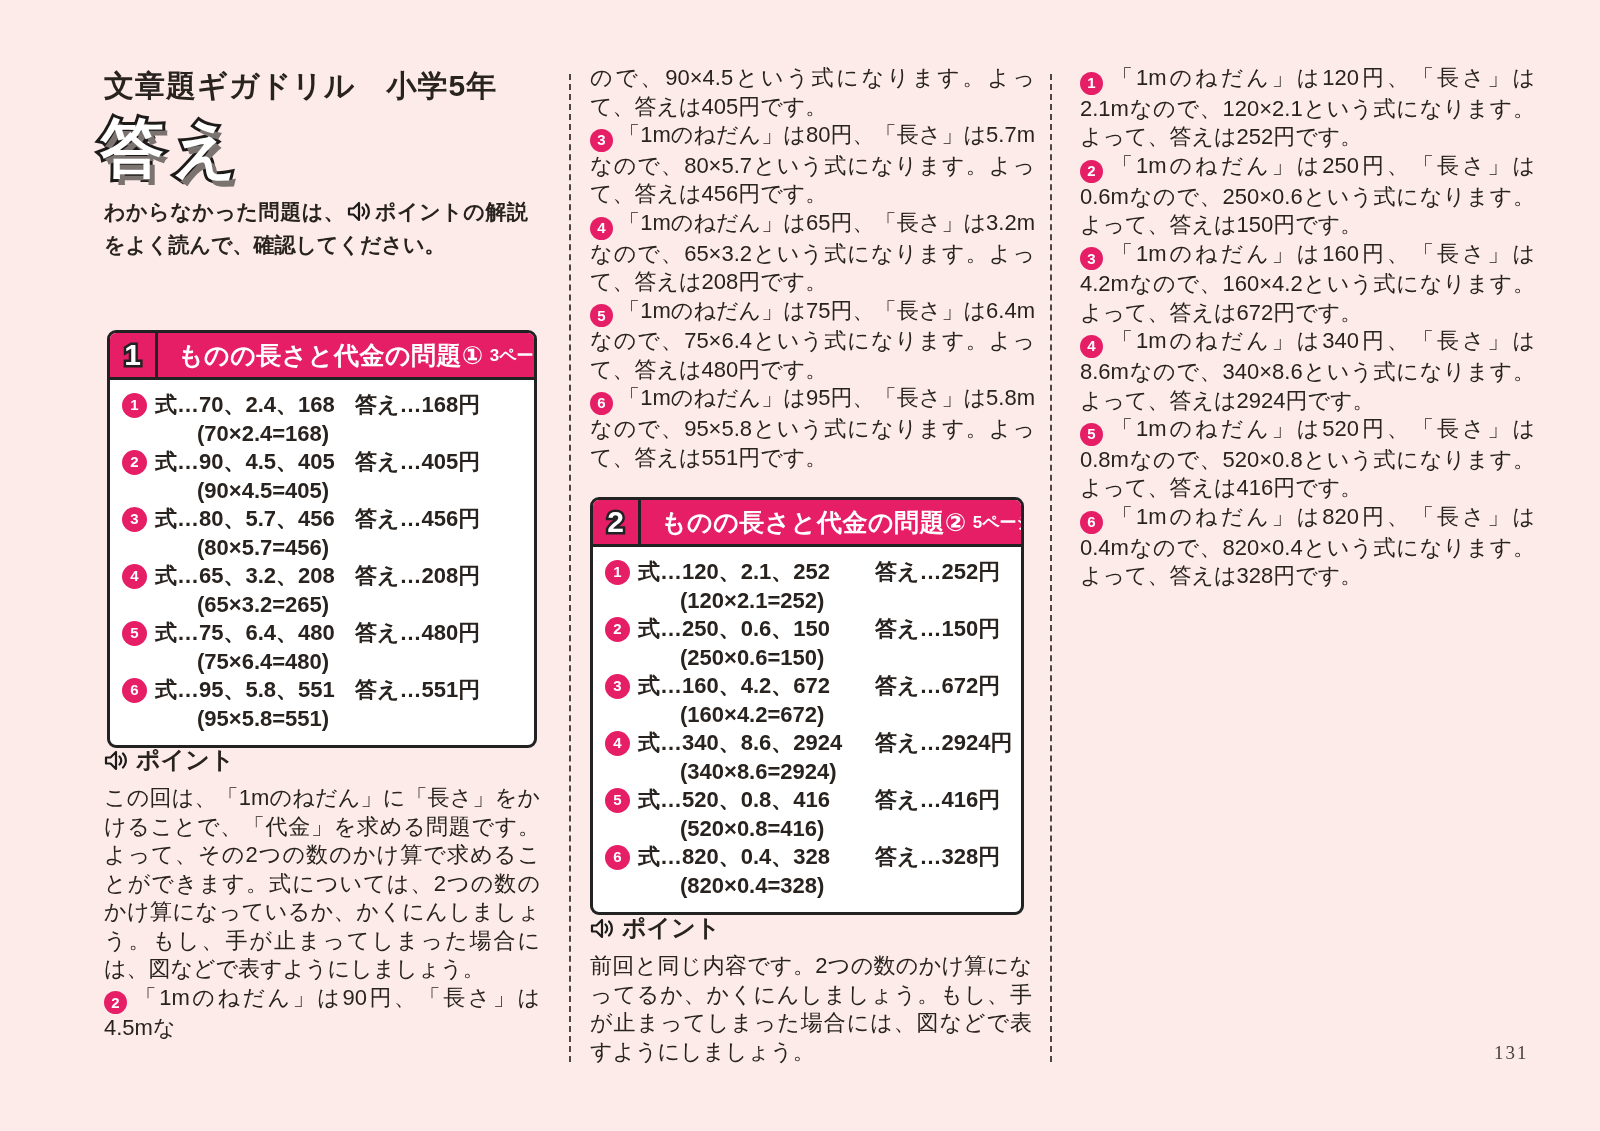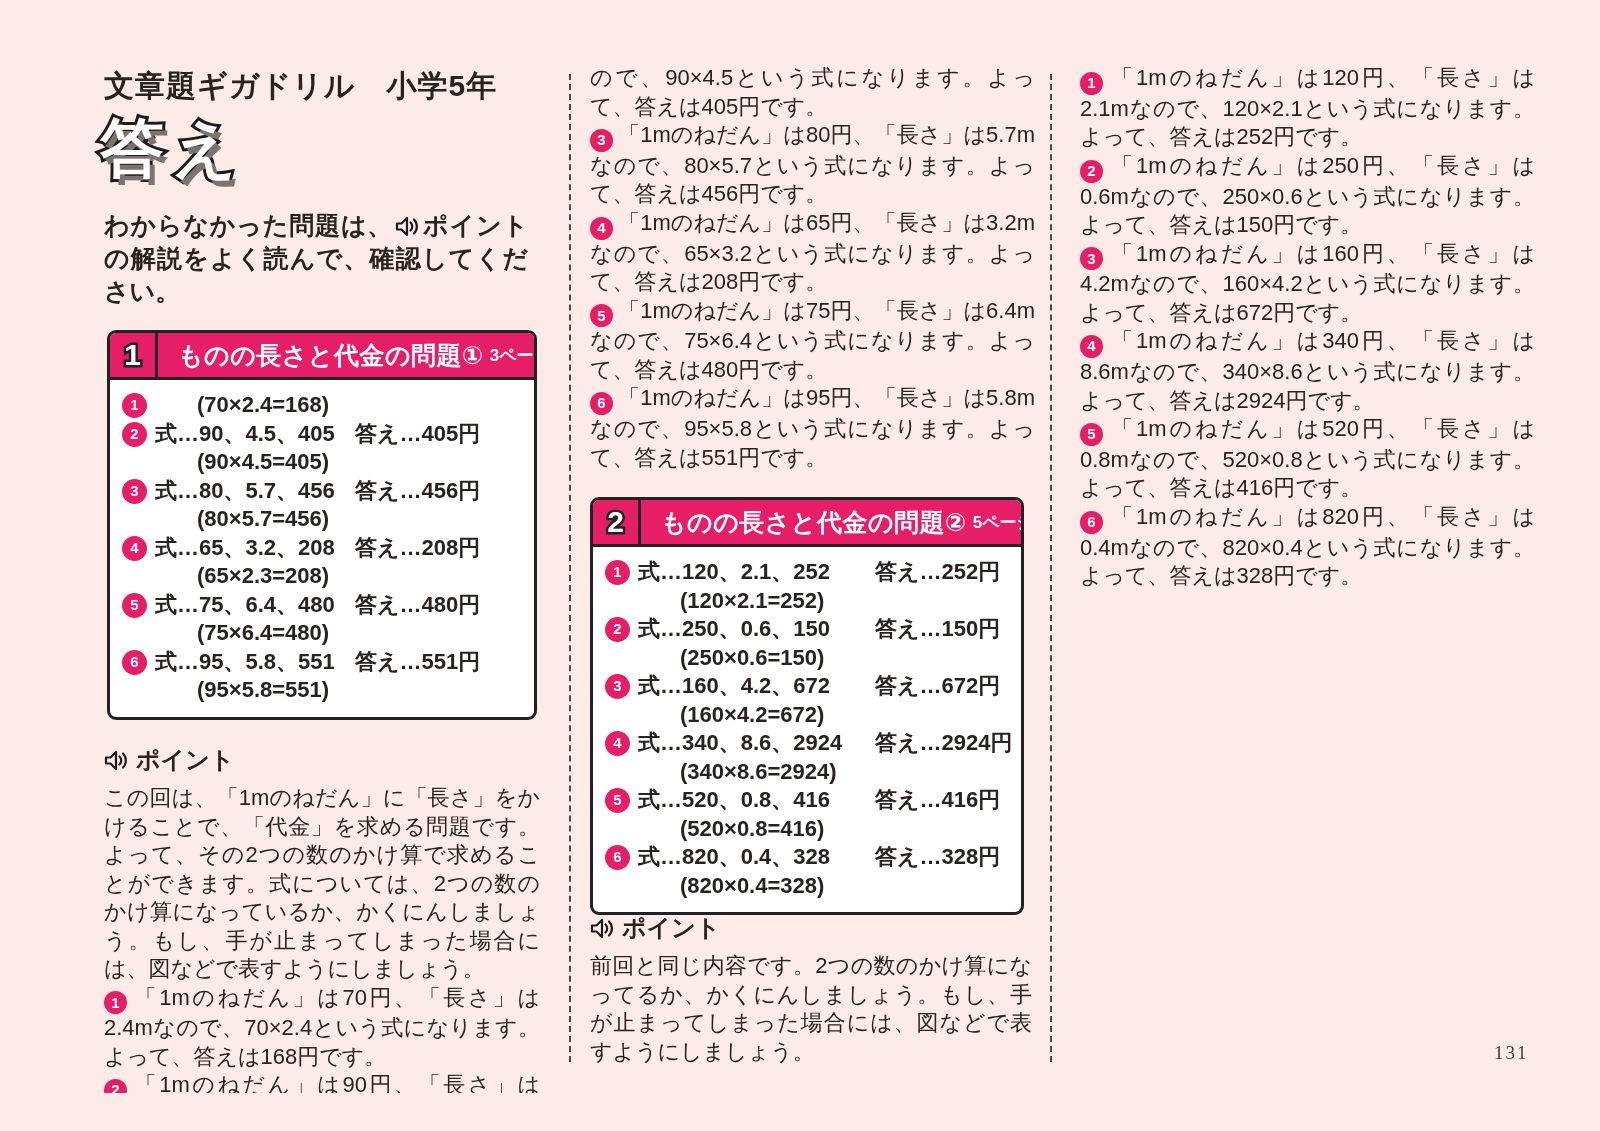--- a/index.html
+++ b/index.html
@@ -14,22 +14,22 @@
   
   .col-sep{position:absolute;top:74px;height:988px;width:0;
            border-left:2px dashed #4c4744;}
 
   
   .head-block{position:absolute;left:104px;top:66px;width:430px;}
   .series-title{font-size:30px;font-weight:800;letter-spacing:1px;}
   .big-title{margin:6px 0 0 -4px;font-size:64px;font-weight:900;color:#fff;
              letter-spacing:8px;-webkit-text-stroke:6px #1d1b1a;paint-order:stroke fill;
              text-shadow:5px 6px 0 #7a7370;line-height:1.1;}
-  .intro{margin:26px 0 0;font-size:25px;font-weight:700;line-height:33px;width:424px;
-         text-align:justify;text-justify:inter-ideograph;}
+  .intro{margin:14px 0 0;font-size:21px;font-weight:700;line-height:33px;width:424px;
+         text-align:justify;text-justify:inter-ideograph;font-family:Liberation Mono, monospace;}
   .intro b{font-weight:800;}
 
   
   .answer-box{position:absolute;background:#fff;border:3px solid #222;
               border-radius:9px;overflow:hidden;}
   .box-header{display:flex;align-items:stretch;background:var(--accent);
               border-bottom:3px solid #222;height:44px;}
   .box-number{flex:0 0 45px;display:flex;align-items:center;justify-content:center;
               border-right:3px solid #222;font-size:30px;font-weight:900;color:#fff;
               -webkit-text-stroke:5px #222;paint-order:stroke fill;}
@@ -87,20 +87,24 @@
     <header class="box-header">
       <div class="box-number">1</div>
       <div class="box-title">ものの長さと代金の問題①</div>
       <div class="box-pageref">3ページ</div>
     </header>
     <div class="box-body">
 
         <div class="answer-row">
           <span class="row-badge">1</span>
           <div class="row-lines">
+            <div class="row-main">
+              <span class="row-expr">式…70、2.4、168</span>
+              <span class="row-ans">答え…168円</span>
+            </div>
             <div class="row-check">(70×2.4=168)</div>
           </div>
         </div>
 
         <div class="answer-row">
           <span class="row-badge">2</span>
           <div class="row-lines">
             <div class="row-main">
               <span class="row-expr">式…90、4.5、405</span>
               <span class="row-ans">答え…405円</span>
@@ -120,21 +124,21 @@
           </div>
         </div>
 
         <div class="answer-row">
           <span class="row-badge">4</span>
           <div class="row-lines">
             <div class="row-main">
               <span class="row-expr">式…65、3.2、208</span>
               <span class="row-ans">答え…208円</span>
             </div>
-            <div class="row-check">(65×2.3=208)</div>
+            <div class="row-check">(65×3.2=265)</div>
           </div>
         </div>
 
         <div class="answer-row">
           <span class="row-badge">5</span>
           <div class="row-lines">
             <div class="row-main">
               <span class="row-expr">式…75、6.4、480</span>
               <span class="row-ans">答え…480円</span>
             </div>
@@ -160,21 +164,20 @@
       <svg class="speaker" width="25" height="21" viewBox="0 0 25 21">
           <path d="M2 7.5 h4.5 l5.5 -5.5 v17 l-5.5 -5.5 H2 z" fill="none" stroke="#1d1b1a" stroke-width="2.2" stroke-linejoin="round"></path>
           <path d="M15.5 6.5 a5.5 5.5 0 0 1 0 8" fill="none" stroke="#1d1b1a" stroke-width="2.2" stroke-linecap="round"></path>
           <path d="M19 3.5 a10 10 0 0 1 0 14" fill="none" stroke="#1d1b1a" stroke-width="2.2" stroke-linecap="round"></path>
         </svg>
       <span>ポイント</span>
     </div>
     <p class="point-body">この回は、「1mのねだん」に「長さ」をかけることで、「代金」を求める問題です。よって、その2つの数のかけ算で求めることができます。式については、2つの数のかけ算になっているか、かくにんしましょう。もし、手が止まってしまった場合には、図などで表すようにしましょう。</p>
     <div>
 
-        <p class="point-item"><span class="inline-badge">1</span><span>「1mのねだん」は70円、「長さ」は2.4mなので、70×2.4という式になります。よって、答えは168円です。</span></p>
 
         <p class="point-item"><span class="inline-badge">2</span><span>「1mのねだん」は90円、「長さ」は4.5mな</span></p>
       </div>
   </section>
 
   <section class="flow" style="left:590px;top:64px;width:445px">
     <p class="point-item">ので、90×4.5という式になります。よって、答えは405円です。</p>
     <div>
 
         <p class="point-item"><span class="inline-badge">3</span><span>「1mのねだん」は80円、「長さ」は5.7mなので、80×5.7という式になります。よって、答えは456円です。</span></p>

